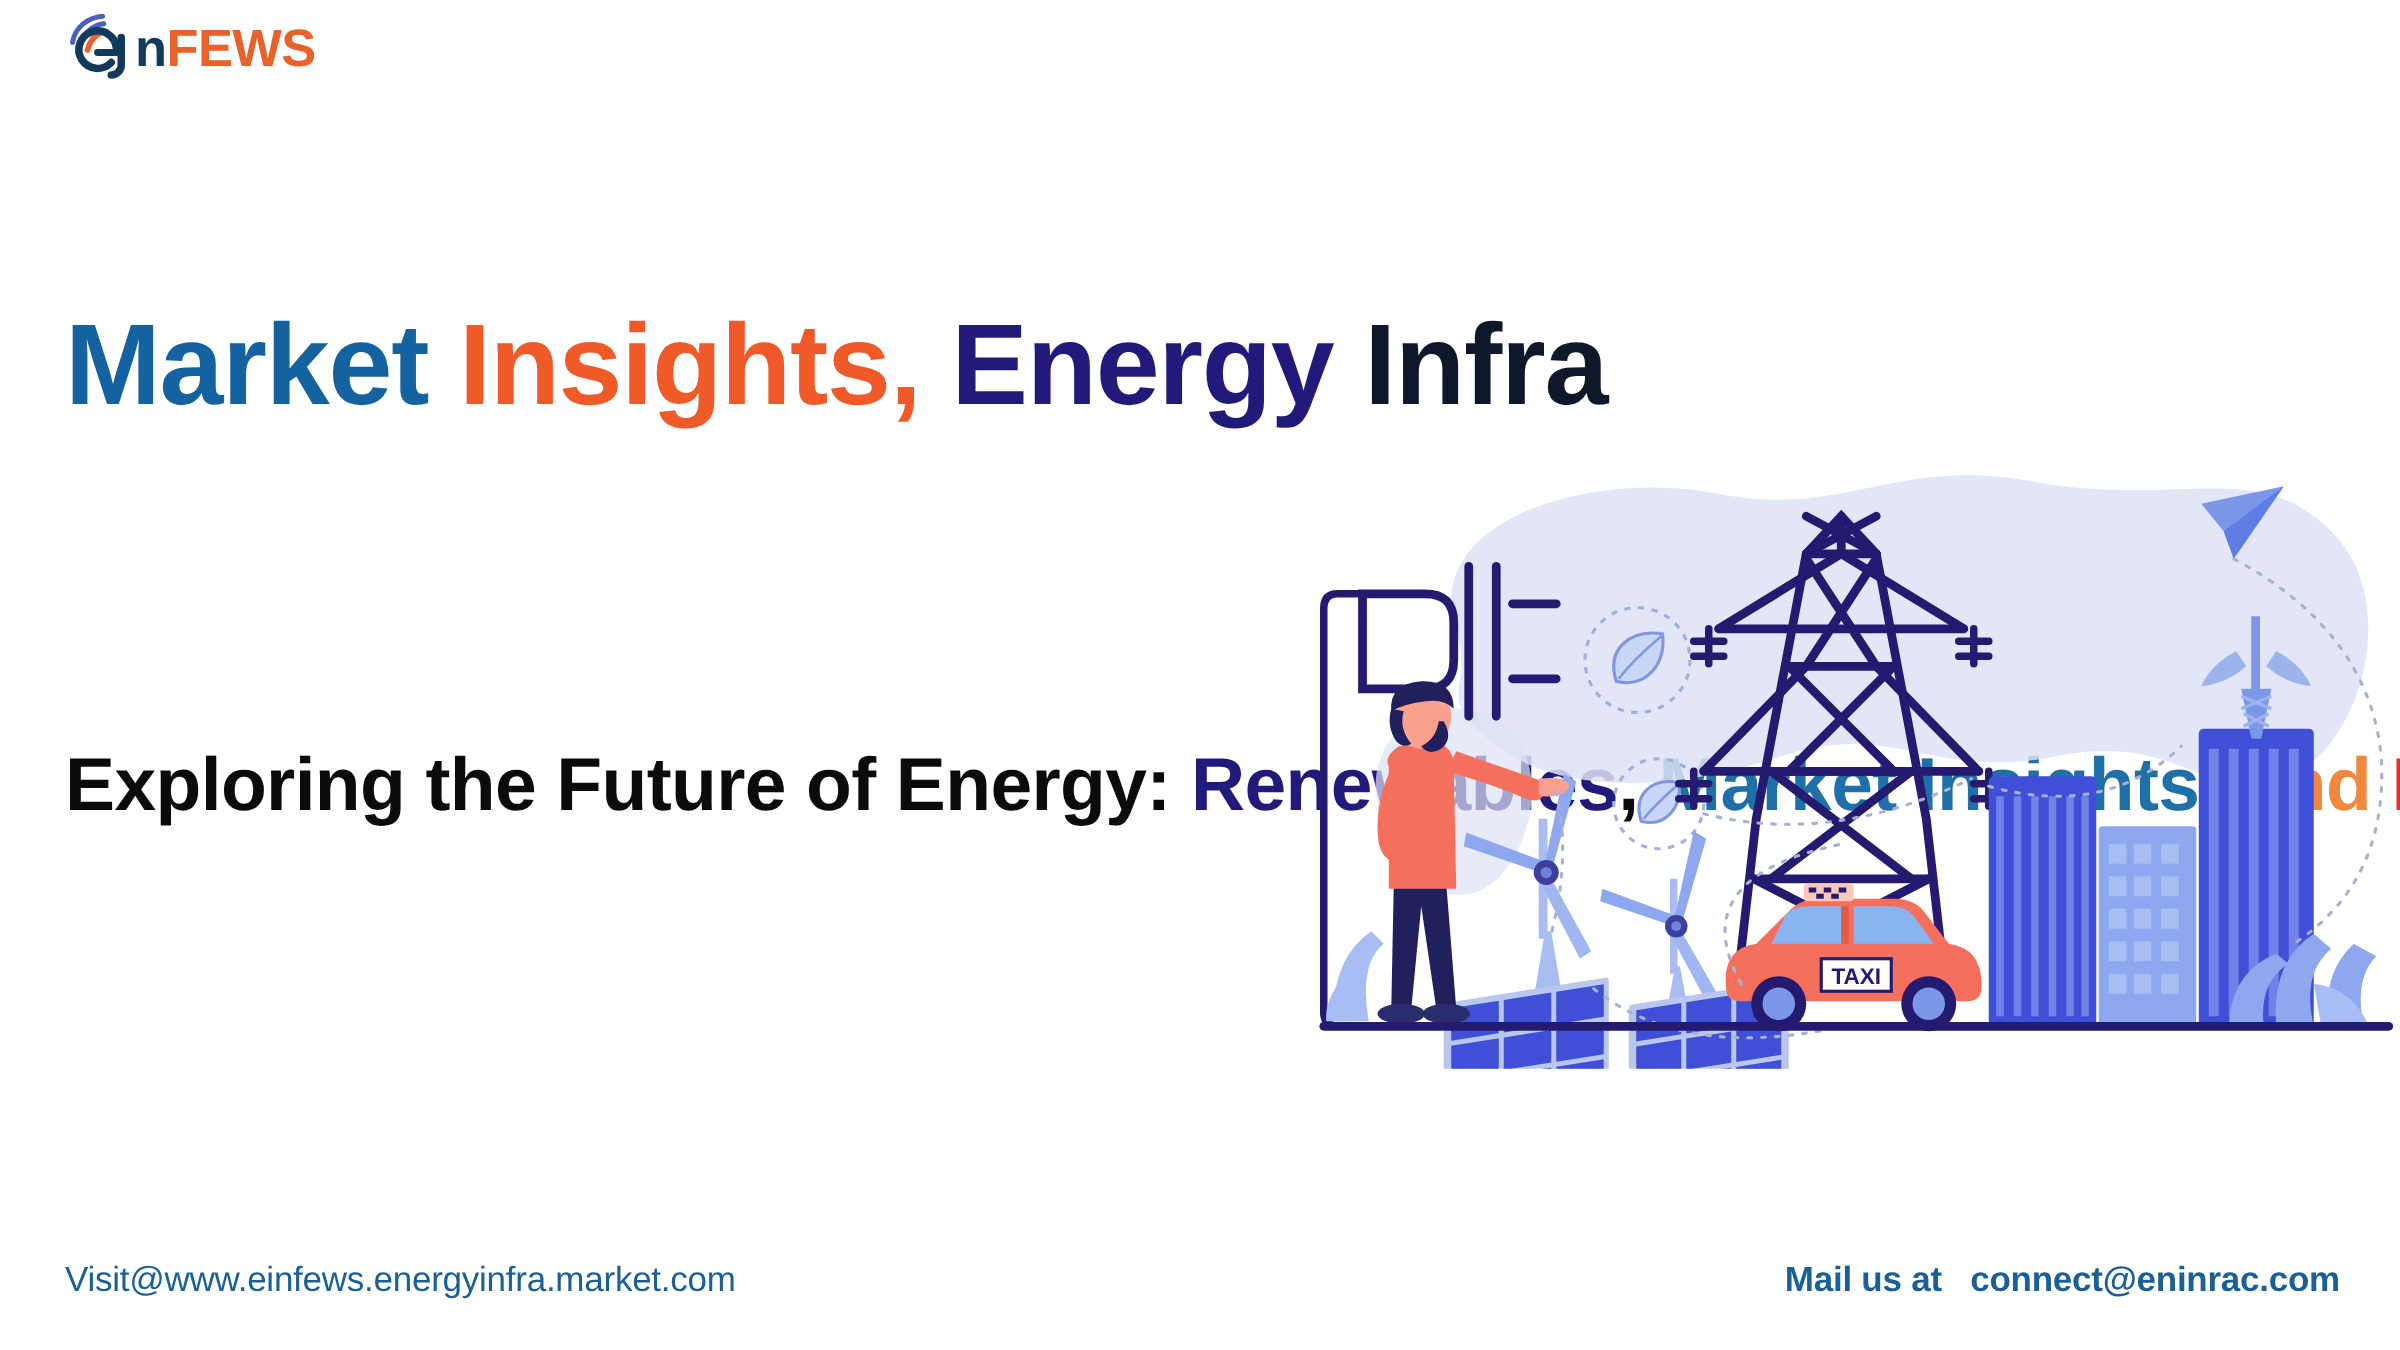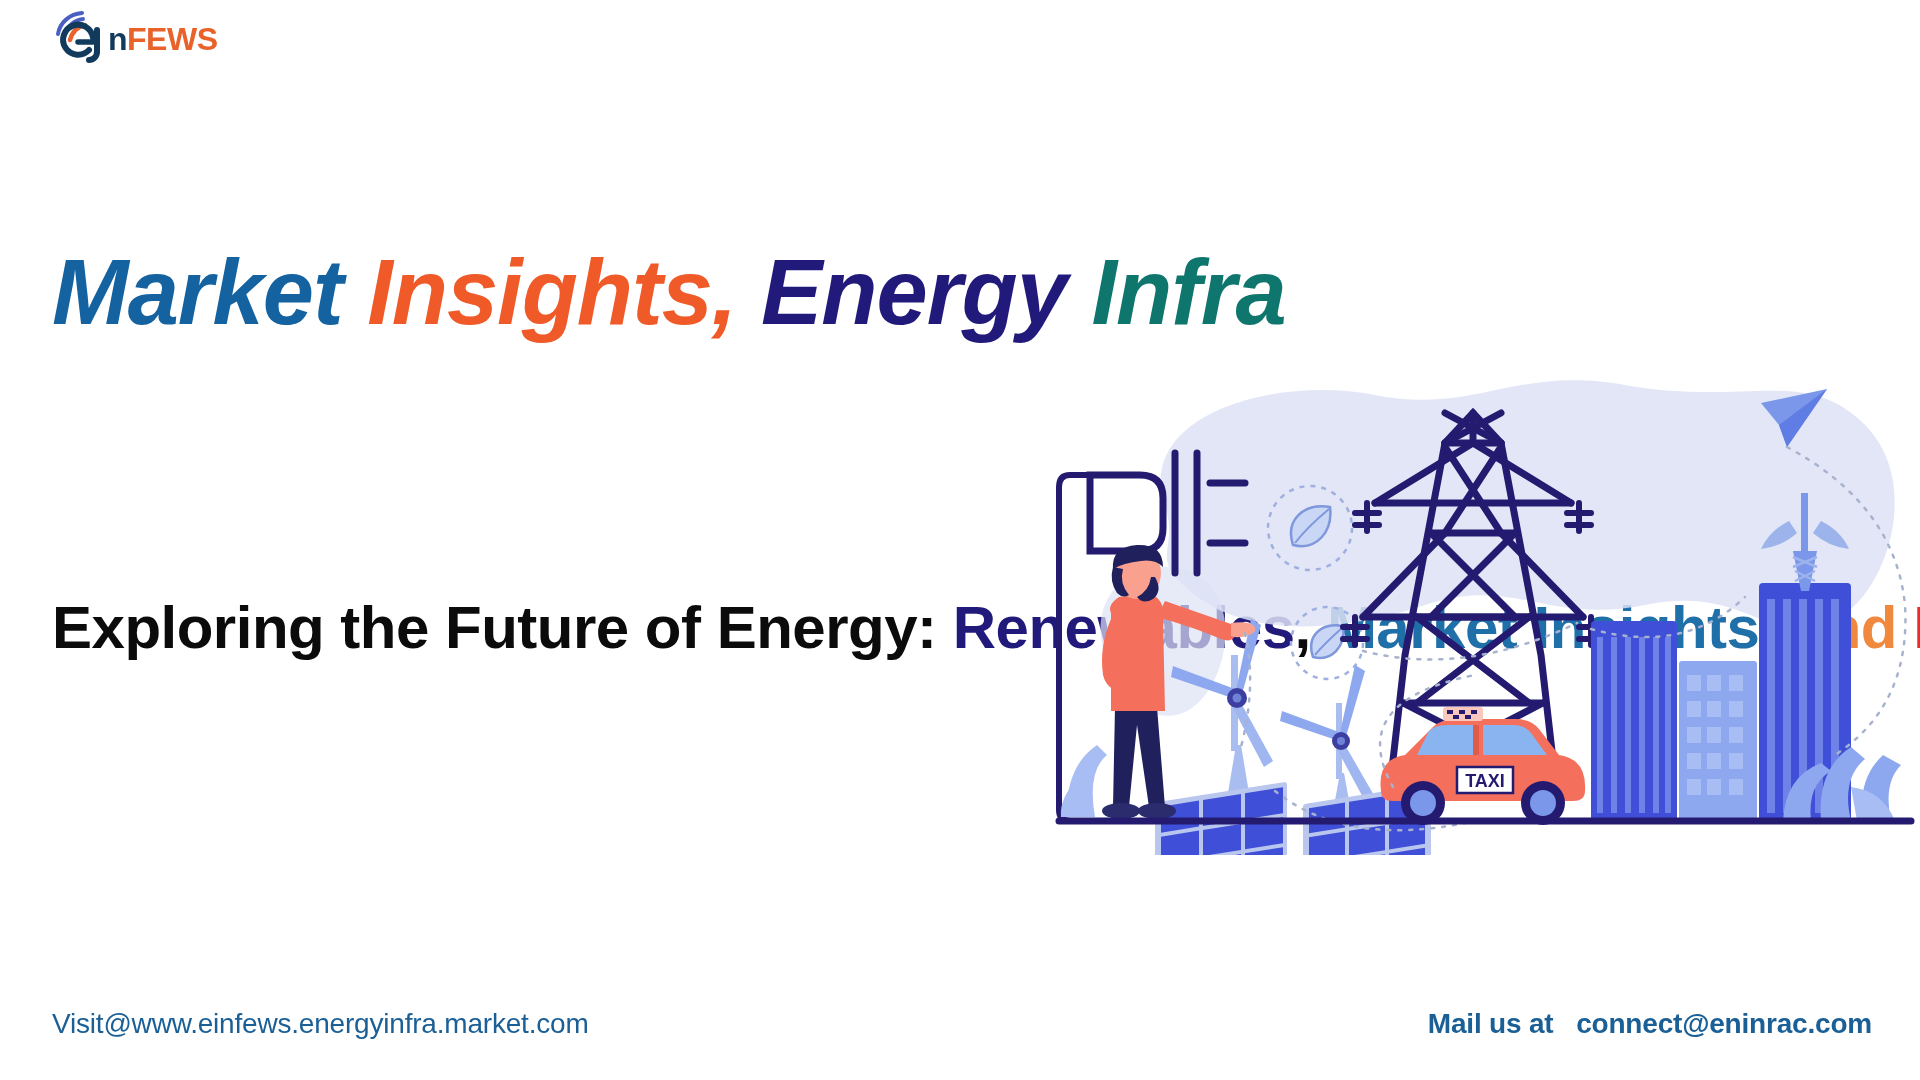--- a/index.html
+++ b/index.html
@@ -13,37 +13,37 @@
 
   
   #logo-area{
     position:absolute;
     left:52px;top:8px;
     width:240px;height:62px;
     display:flex;align-items:center;
   }
   #logo-mark{width:62px;height:58px;position:relative;flex:0 0 auto;}
   #logo-wordmark{
-    font-size:32px;font-weight:bold;letter-spacing:-0.5px;
+    font-size:42px;font-weight:bold;letter-spacing:-0.5px;
     line-height:1;margin-left:-6px;white-space:nowrap;
   }
   .wm-n{color:#123a5c;}
   .wm-fews{color:#e8622a;}
 
   
   #headline{
     position:absolute;
     left:52px;top:165px;
     width:1320px;
     font-size:92px;
     font-weight:bold;
     line-height:1.42;
     letter-spacing:-1px;
   }
-  #headline span{white-space:pre;font-style:italic;}
+  #headline span{white-space:pre;}
 
   
   #subhead{
     position:absolute;
     left:52px;top:528px;
     width:1020px;
     font-size:60px;
     font-weight:bold;
     line-height:1.65;
     letter-spacing:-0.5px;
@@ -85,21 +85,21 @@
       <path d="M26 32 L41 32" stroke="#123a5c" stroke-width="5.5" stroke-linecap="round"></path>
 
       <path d="M45 20 L45 42 a8 8 0 0 1 -8 8" stroke="#123a5c" stroke-width="6" fill="none" stroke-linecap="round"></path>
     </svg>
   </div>
   <div id="logo-wordmark">
     <span class="wm-n">n</span><span class="wm-fews">FEWS</span>
   </div>
 </div>
 
-<h1 id="headline"><span style="color: rgb(20, 98, 160);">Market </span><span style="color: rgb(240, 90, 40); text-align: center;">Insights</span><span style="color: rgb(240, 90, 40);">, </span><span style="color: rgb(34, 26, 122);">Energy</span><span style="color: rgb(34, 26, 122);"> </span><span style="color: #0f766e;">Infra</span></h1>
+<h1 id="headline"><span style="color: rgb(20, 98, 160);">Market </span><span style="color: rgb(240, 90, 40); text-align: center;">Insights</span><span style="color: rgb(240, 90, 40);">, </span><span style="color: rgb(34, 26, 122);">Energy</span><span style="color: rgb(34, 26, 122);"> </span><span style="color: #0f172a;">Infra</span></h1>
 
 <h2 id="subhead"><span style="color: rgb(11, 11, 11);">Exploring the Future of Energy: </span><span style="color: rgb(34, 26, 122);">Renewables</span><span style="color: rgb(11, 11, 11);">, </span><span style="color: rgb(31, 111, 168);">Market Insights</span><span style="color: rgb(11, 11, 11);">, </span><span style="color: rgb(240, 136, 62);">and </span><span style="color: rgb(238, 43, 43);">Energy</span></h2>
 
 <div id="footer-left">Visit@www.einfews.energyinfra.market.com</div>
 <div id="footer-right">Mail us at   connect@eninrac.com</div>
 
 <div id="illustration">
 <svg viewBox="0 0 880 500" xmlns="http://www.w3.org/2000/svg">
   <defs>
     <clipPath id="clipAll">

